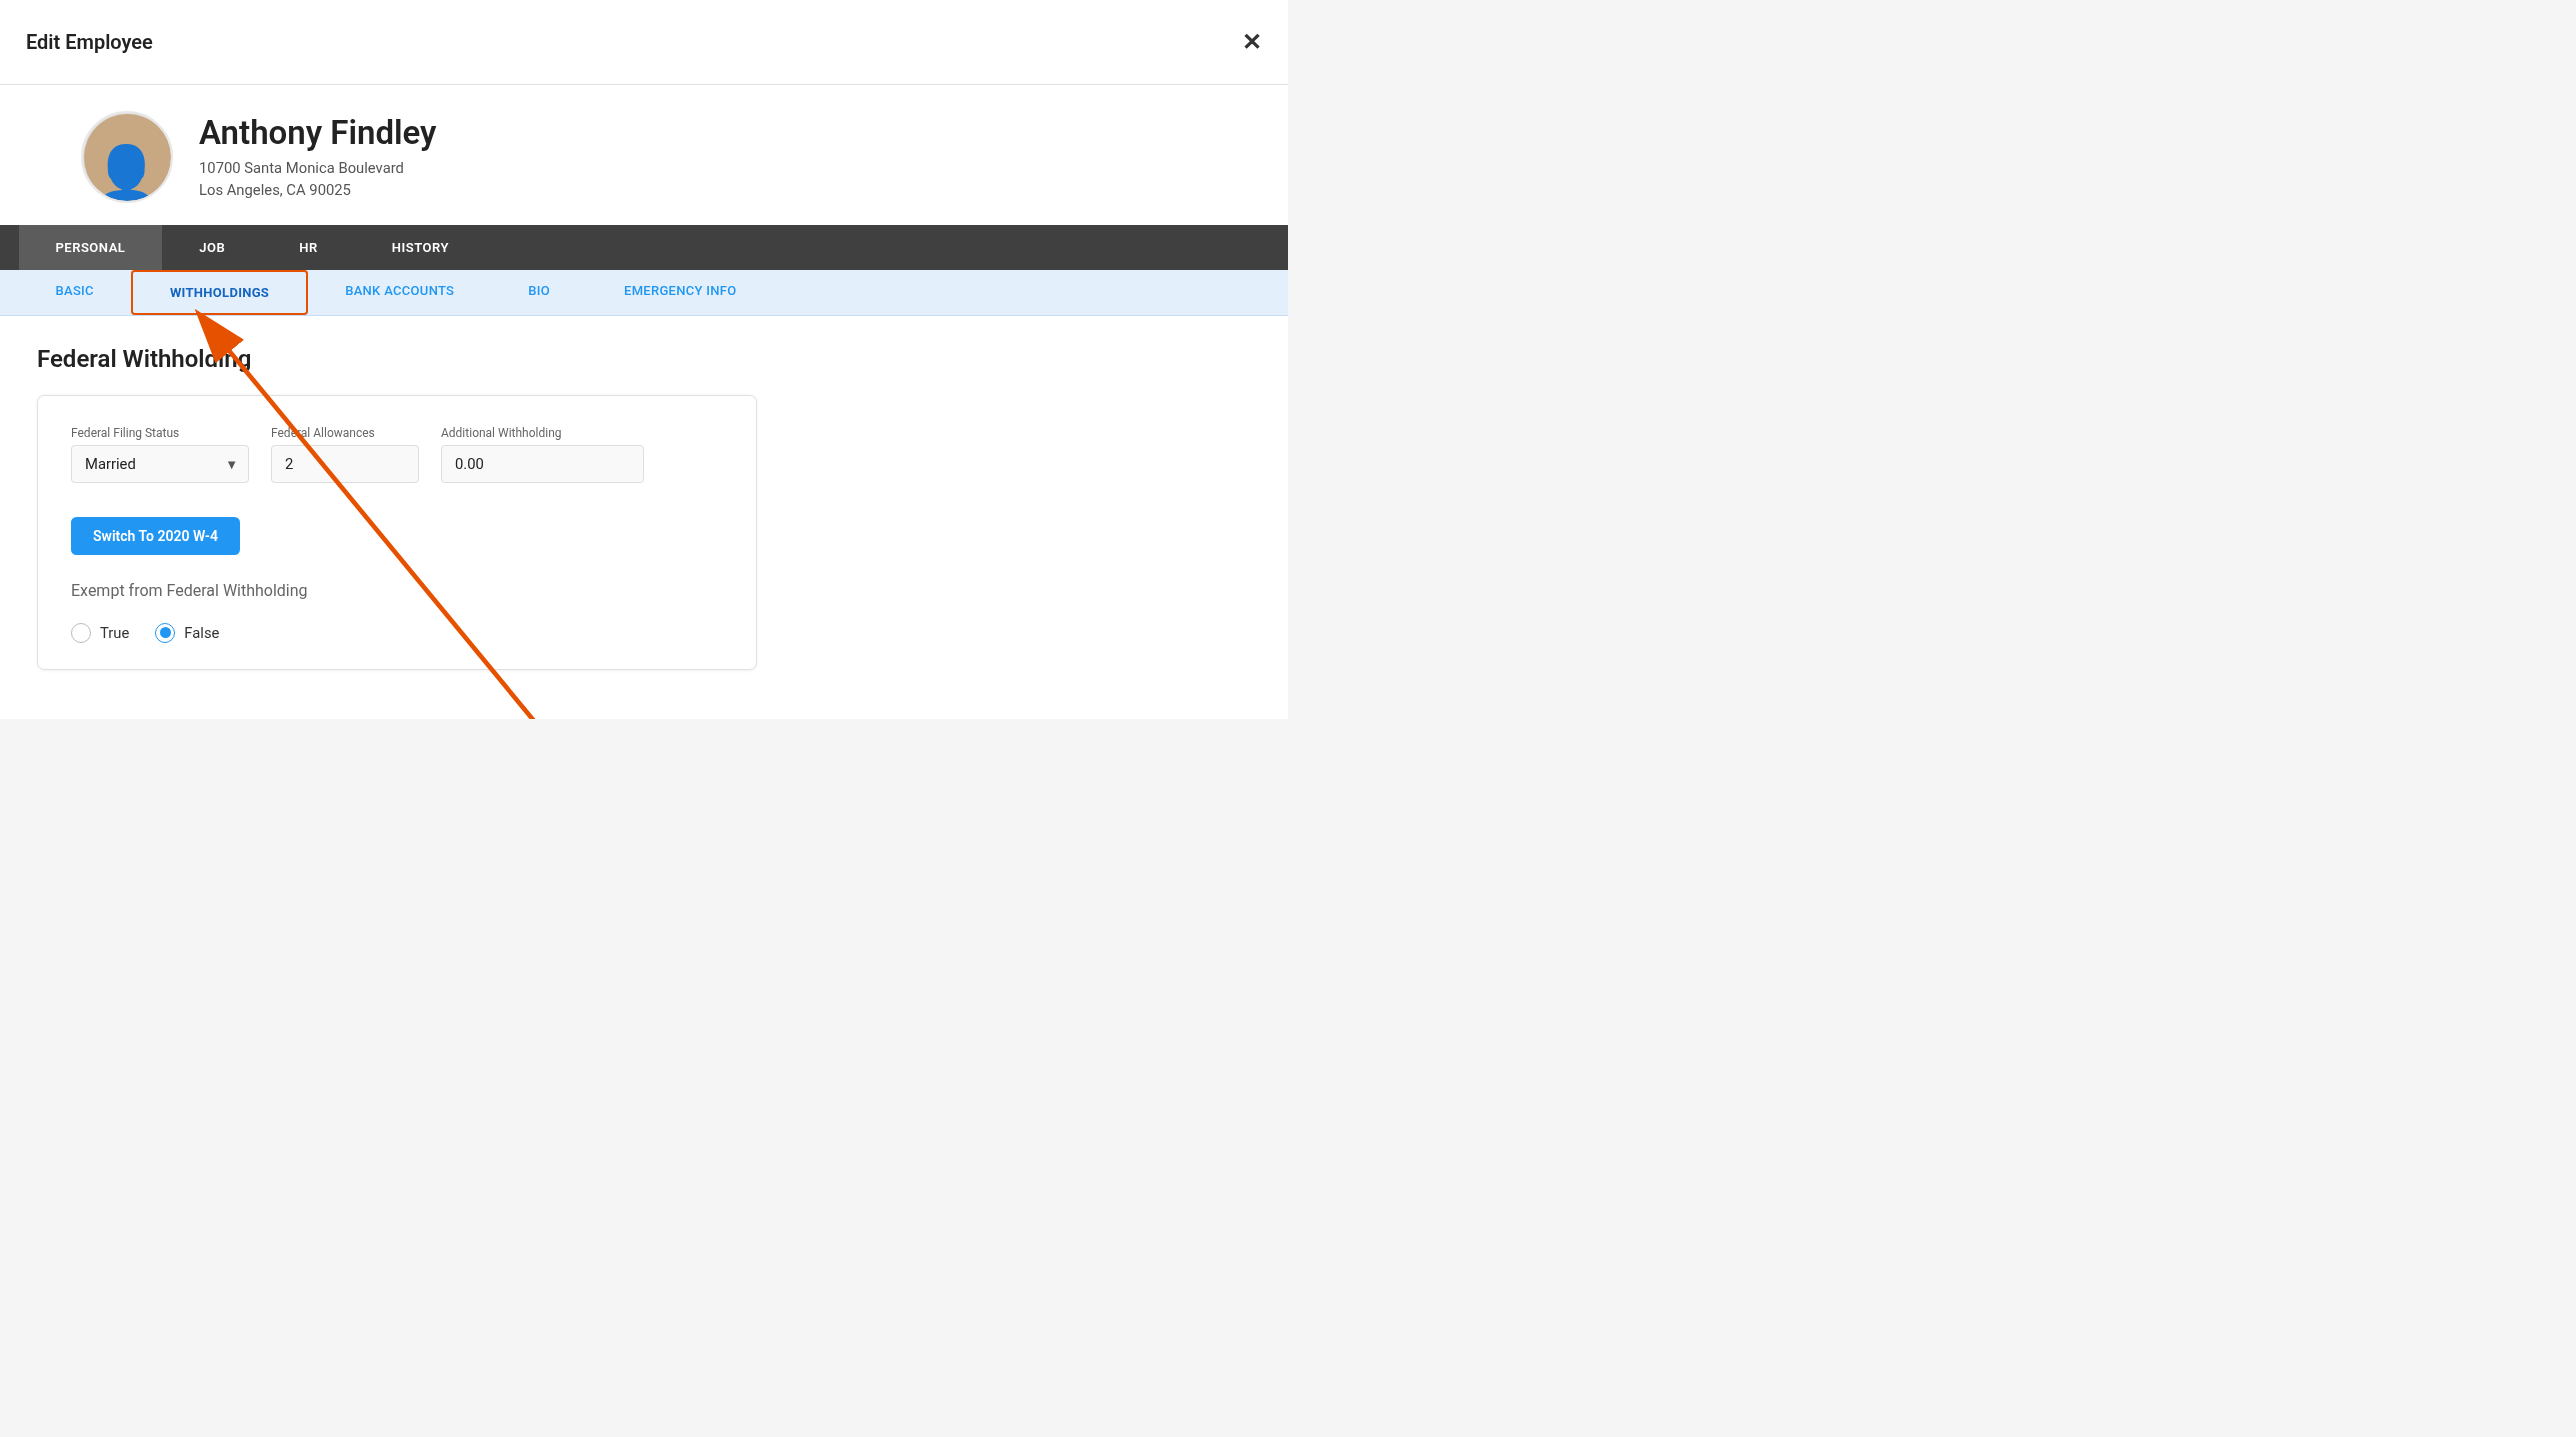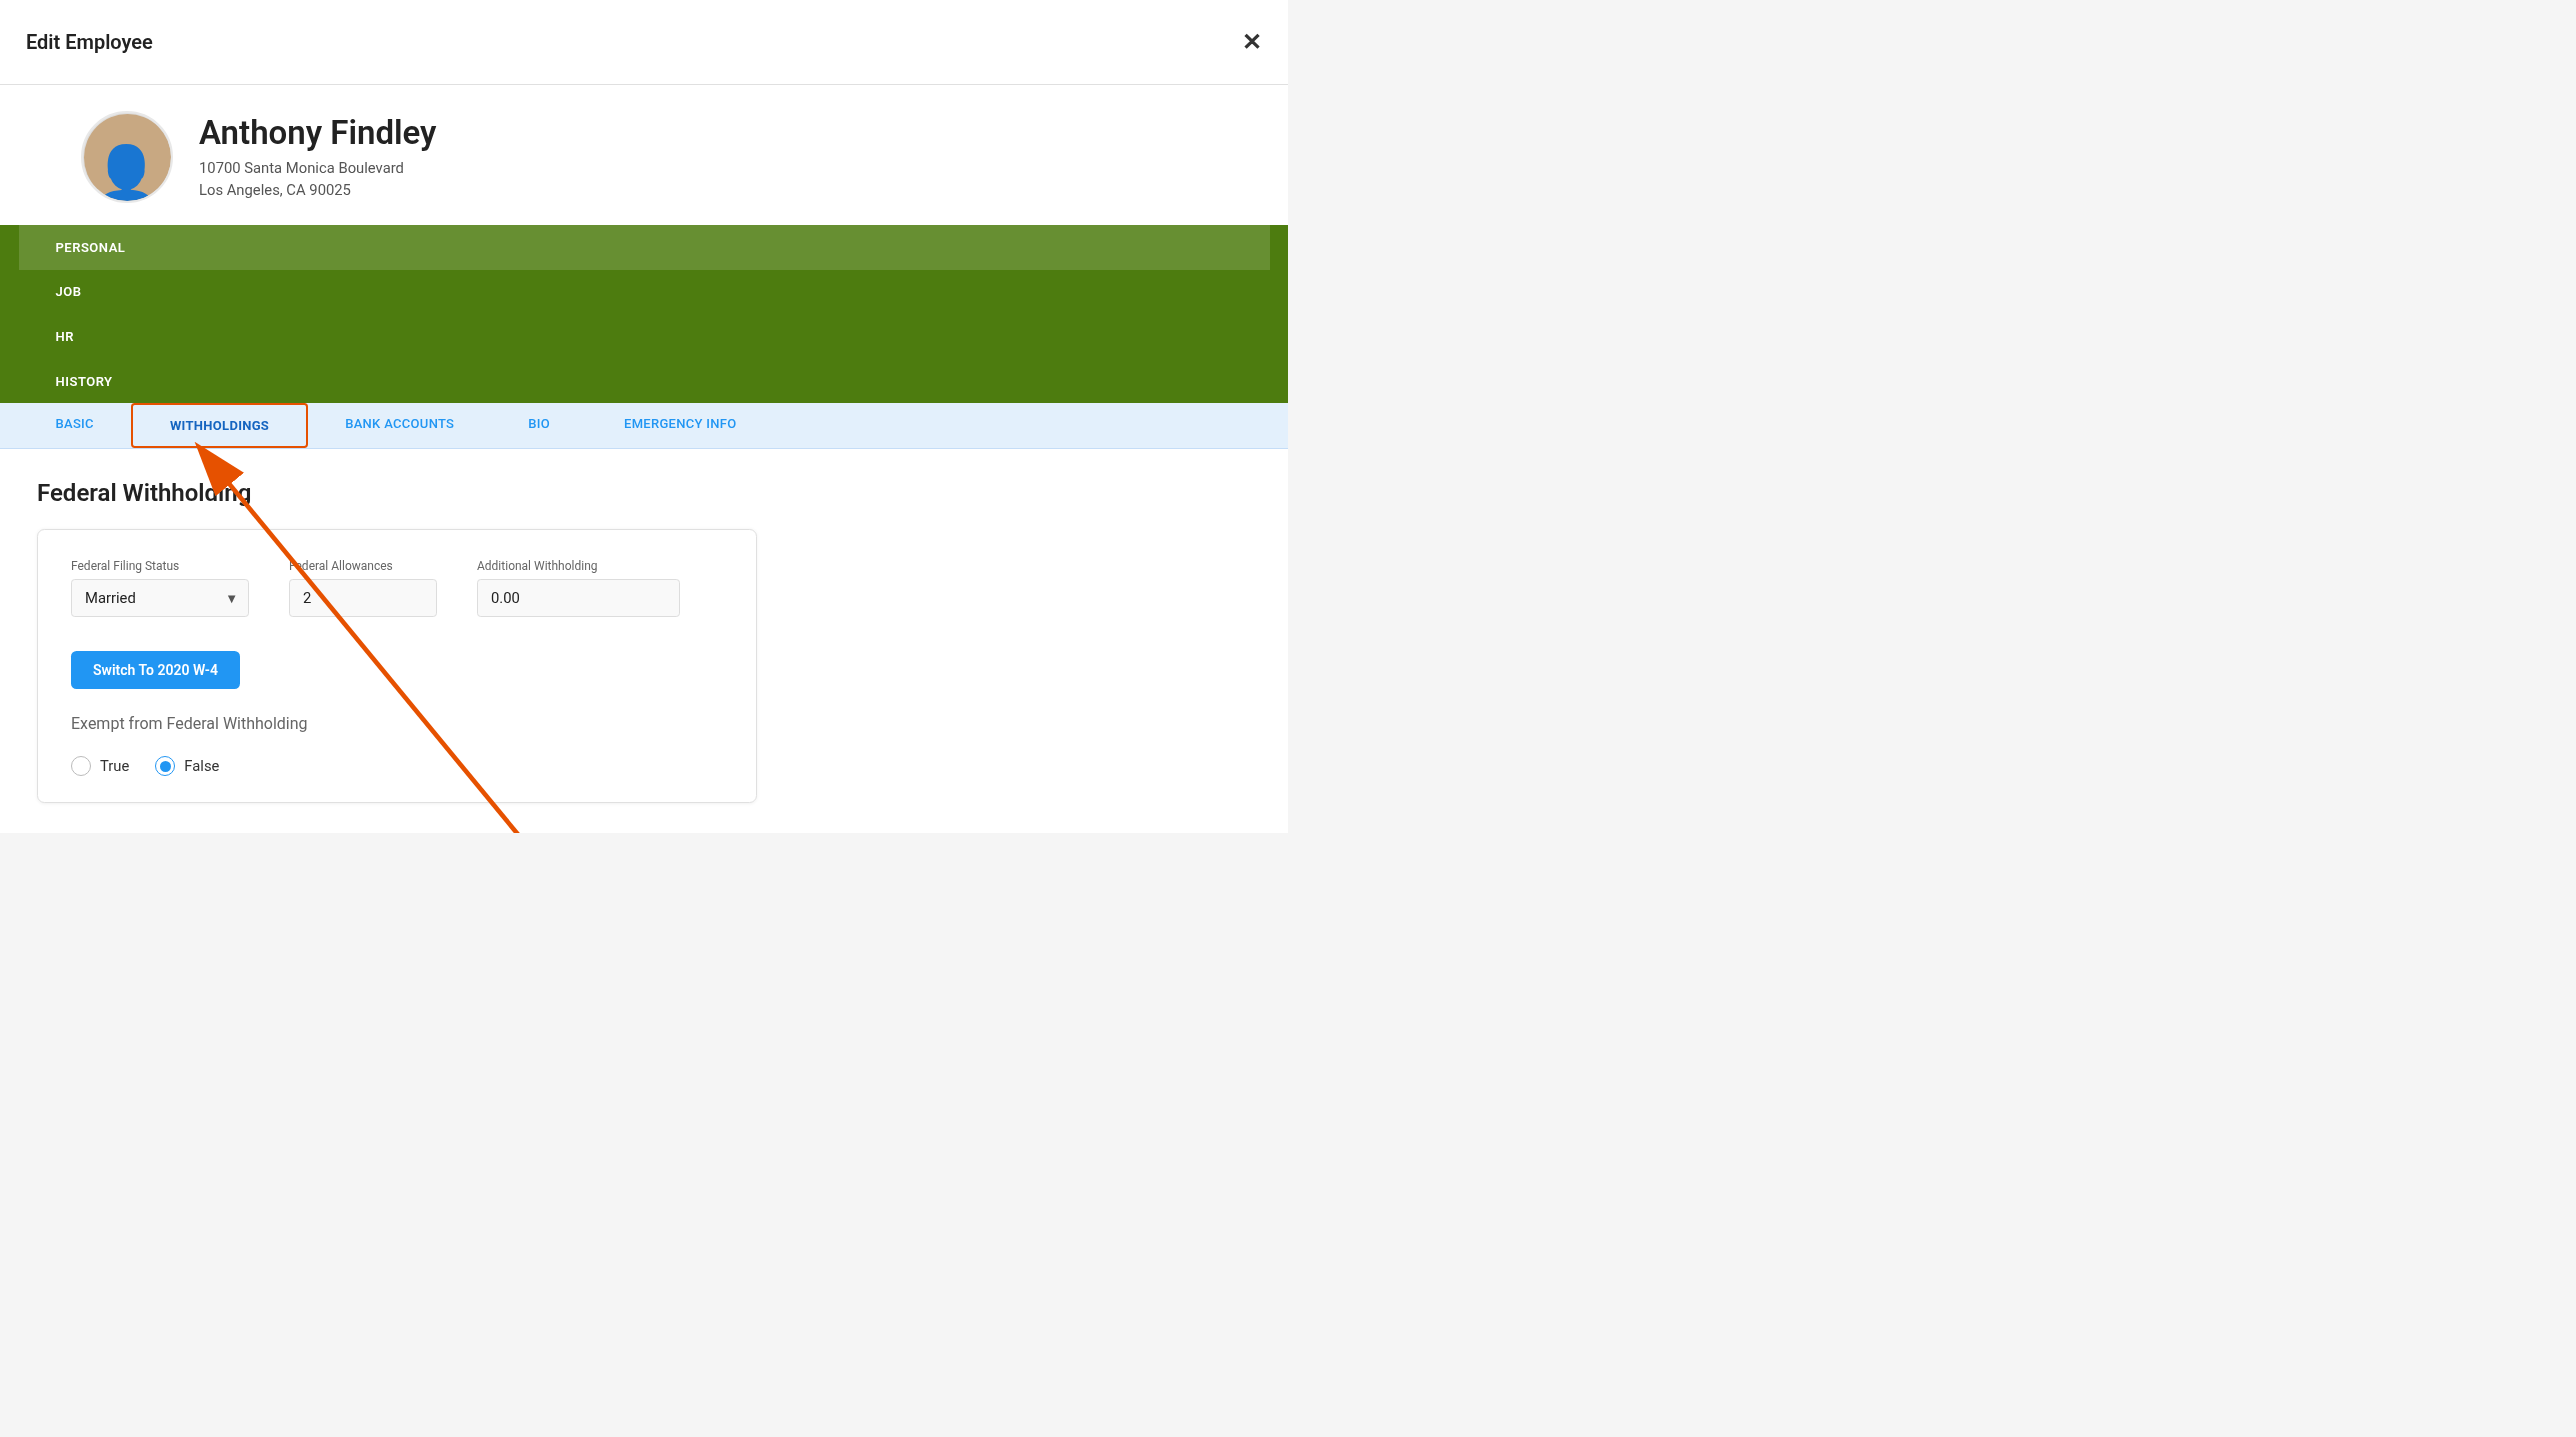--- a/index.html
+++ b/index.html
@@ -75,24 +75,23 @@
       margin-bottom: 5.5px;
     }
 
     .employee-address {
       font-size: 14.8px;
       color: #555;
       line-height: 1.5;
     }
 
     .main-tabs {
-      background: #4d7c0f;
+      background: #404040;
       display: flex;
       padding: 0 18.5px;
-      flex-direction: column;
     }
 
     .main-tab {
       color: #fff;
       font-size: 13px;
       font-weight: 600;
       letter-spacing: 0.5px;
       padding: 14.8px 37px;
       cursor: pointer;
       text-transform: uppercase;
@@ -143,21 +142,21 @@
       background: #fff;
       border: 0.9px solid #e0e0e0;
       border-radius: 7.4px;
       padding: 29.5px 33px 26px;
       max-width: 720px;
       box-shadow: 0 0.9px 3.7px rgba(0,0,0,0.06);
     }
 
     .form-row {
       display: flex;
-      gap: 40px;
+      gap: 22px;
       margin-bottom: 26px;
       align-items: flex-end;
     }
 
     .form-field {
       display: flex;
       flex-direction: column;
       gap: 5.5px;
     }
 

